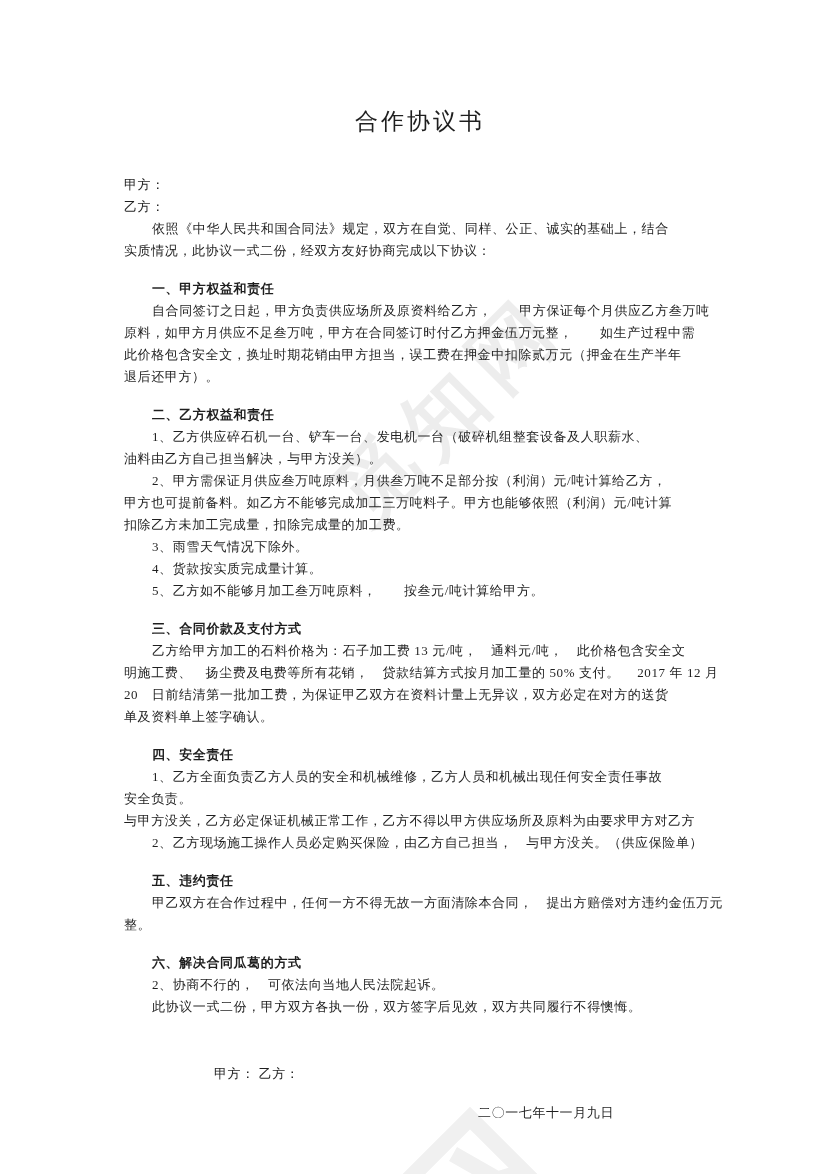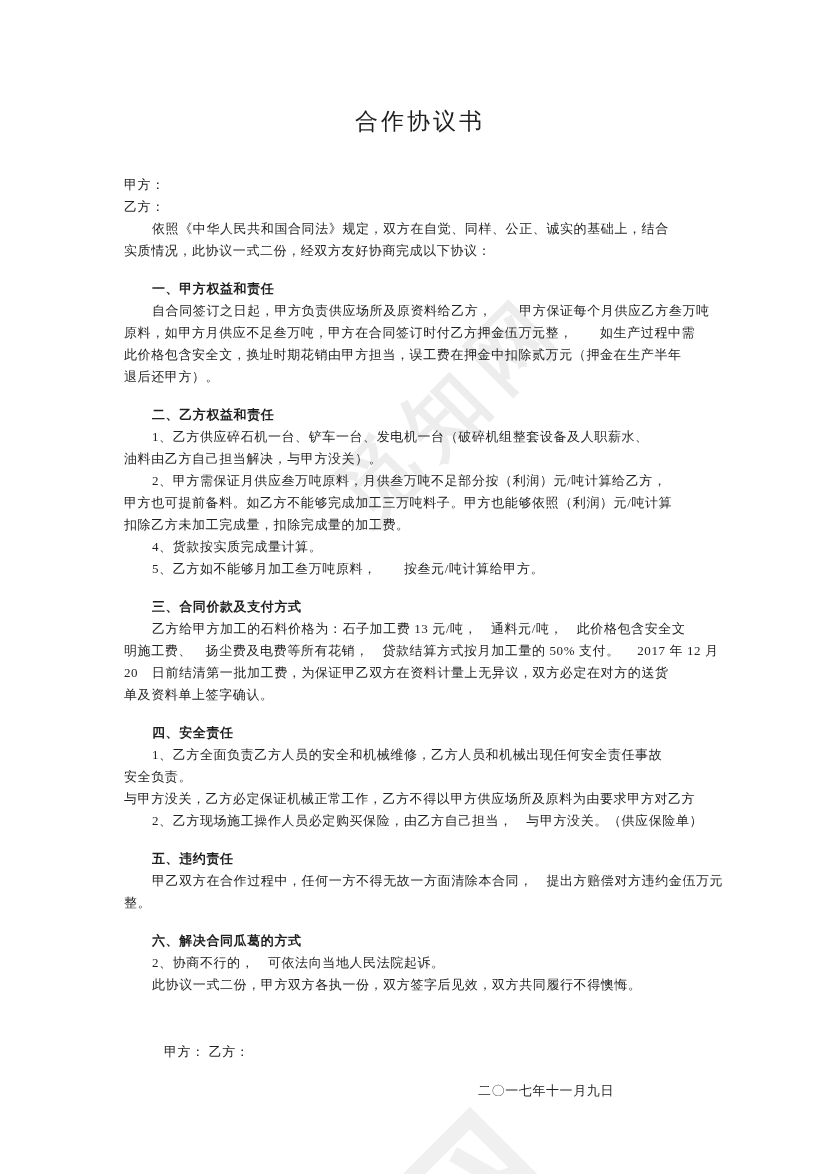--- a/index.html
+++ b/index.html
@@ -55,21 +55,21 @@
   .body-lines { margin-top: 36px; }
   .ln {
     font-size: 13px;
     line-height: 22px;
     height: 22px;
     letter-spacing: 0.6px;
     white-space: pre;
   }
   .ind { text-indent: 28px; }
   .hd { font-weight: 700; margin-top: 16px; }
-  .sig { margin-top: 45px; margin-left: 40px; }
+  .sig { margin-top: 45px; margin-left: 90px; }
   .date { margin-top: 17px; margin-left: 354px; }
 </style>
 </head>
 <body>
 
 <div class="page">
 
   <div class="wm-mid">觅知网</div>
 
   <svg class="wm-bottom" width="340" height="74" viewBox="0 0 340 74" aria-hidden="true">
@@ -93,20 +93,21 @@
       <div class="ln ind">自合同签订之日起，甲方负责供应场所及原资料给乙方，　　甲方保证每个月供应乙方叁万吨</div>
       <div class="ln">原料，如甲方月供应不足叁万吨，甲方在合同签订时付乙方押金伍万元整，　　如生产过程中需</div>
       <div class="ln">此价格包含安全文，换址时期花销由甲方担当，误工费在押金中扣除贰万元（押金在生产半年</div>
       <div class="ln">退后还甲方）。</div>
       <div class="ln ind hd">二、乙方权益和责任</div>
       <div class="ln ind">1、乙方供应碎石机一台、铲车一台、发电机一台（破碎机组整套设备及人职薪水、</div>
       <div class="ln">油料由乙方自己担当解决，与甲方没关）。</div>
       <div class="ln ind">2、甲方需保证月供应叁万吨原料，月供叁万吨不足部分按（利润）元/吨计算给乙方，</div>
       <div class="ln">甲方也可提前备料。如乙方不能够完成加工三万吨料子。甲方也能够依照（利润）元/吨计算</div>
       <div class="ln">扣除乙方未加工完成量，扣除完成量的加工费。</div>
+      <div class="ln ind">3、雨雪天气情况下除外。</div>
       <div class="ln ind">4、货款按实质完成量计算。</div>
       <div class="ln ind">5、乙方如不能够月加工叁万吨原料，　　按叁元/吨计算给甲方。</div>
       <div class="ln ind hd">三、合同价款及支付方式</div>
       <div class="ln ind">乙方给甲方加工的石料价格为：石子加工费 13 元/吨，　通料元/吨，　此价格包含安全文</div>
       <div class="ln">明施工费、　扬尘费及电费等所有花销，　贷款结算方式按月加工量的 50% 支付。　 2017 年 12 月</div>
       <div class="ln">20　日前结清第一批加工费，为保证甲乙双方在资料计量上无异议，双方必定在对方的送货</div>
       <div class="ln">单及资料单上签字确认。</div>
       <div class="ln ind hd">四、安全责任</div>
       <div class="ln ind">1、乙方全面负责乙方人员的安全和机械维修，乙方人员和机械出现任何安全责任事故</div>
       <div class="ln">安全负责。</div>

